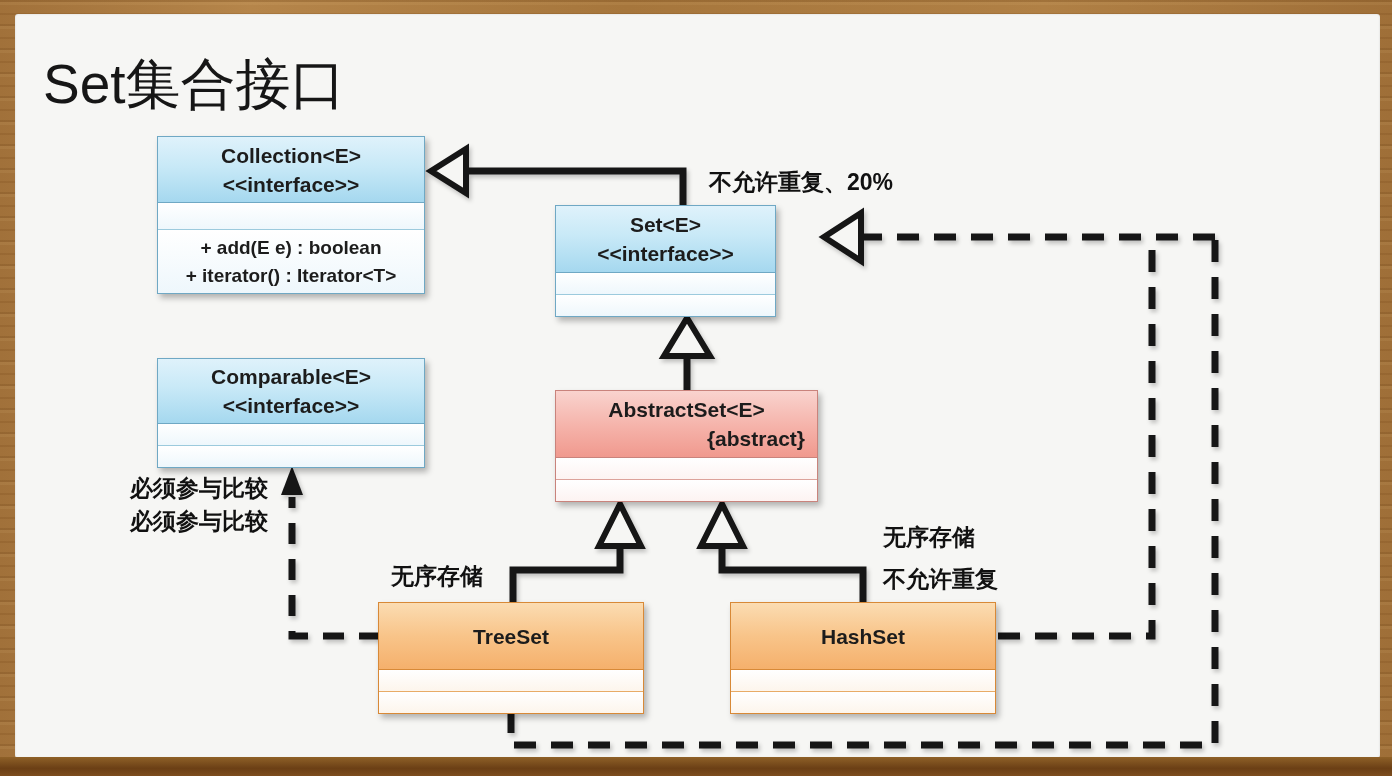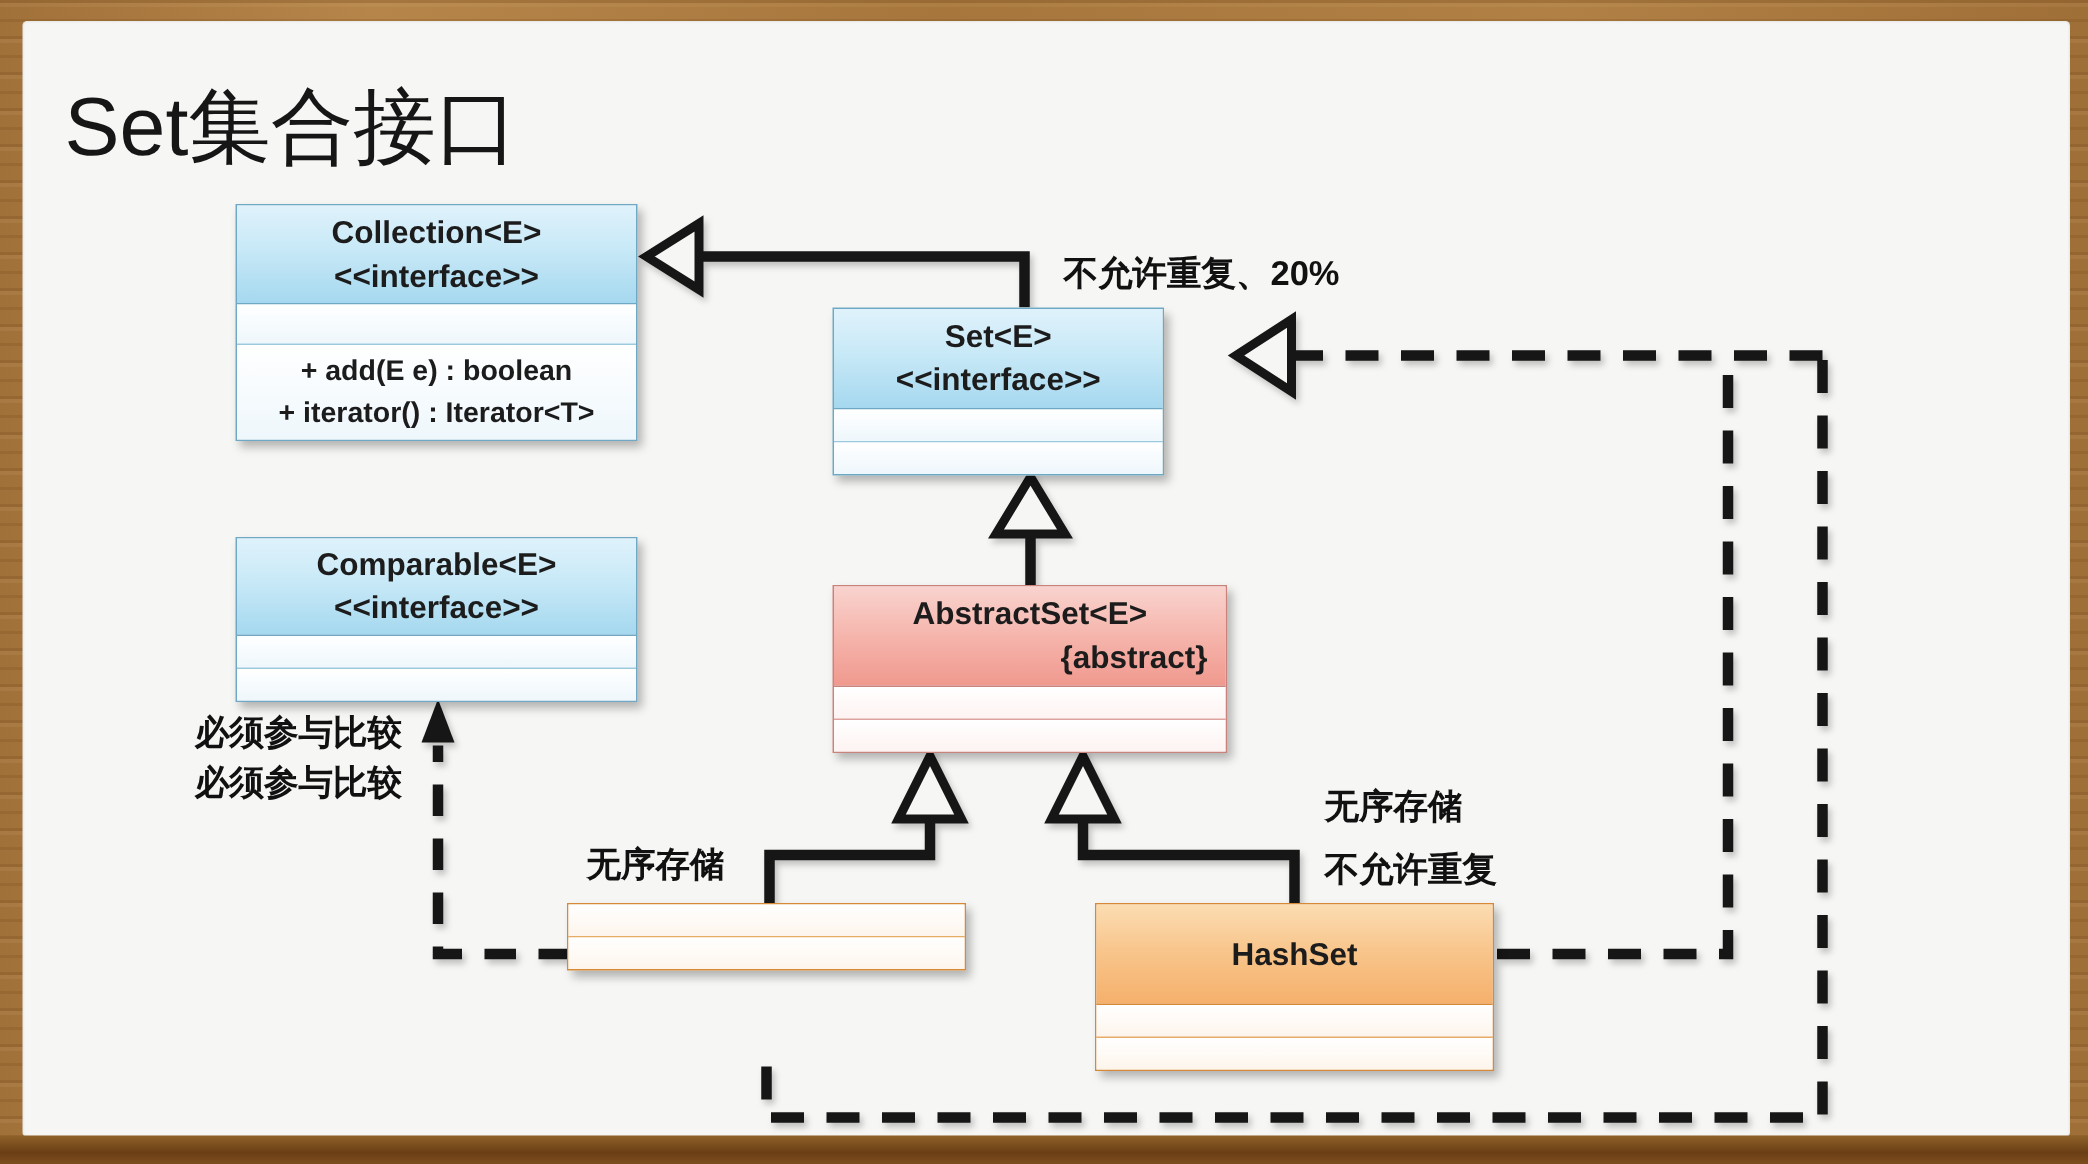--- a/index.html
+++ b/index.html
@@ -134,20 +134,23 @@
   <div class="uml-box pink" style="left:555px;top:390px;width:263px;">
     <div class="uml-header">
       <div class="wide">AbstractSet&lt;E&gt;</div>
       <div class="right-align">{abstract}</div>
     </div>
     <div class="uml-row"></div>
     <div class="uml-row"></div>
   </div>
 
   <div class="uml-box orange" style="left:378px;top:602px;width:266px;">
+    <div class="uml-header">
+      <div class="wide">TreeSet</div>
+    </div>
     <div class="uml-row"></div>
     <div class="uml-row"></div>
   </div>
 
   <div class="uml-box orange" style="left:730px;top:602px;width:266px;">
     <div class="uml-header">
       <div class="wide">HashSet</div>
     </div>
     <div class="uml-row"></div>
     <div class="uml-row"></div>

